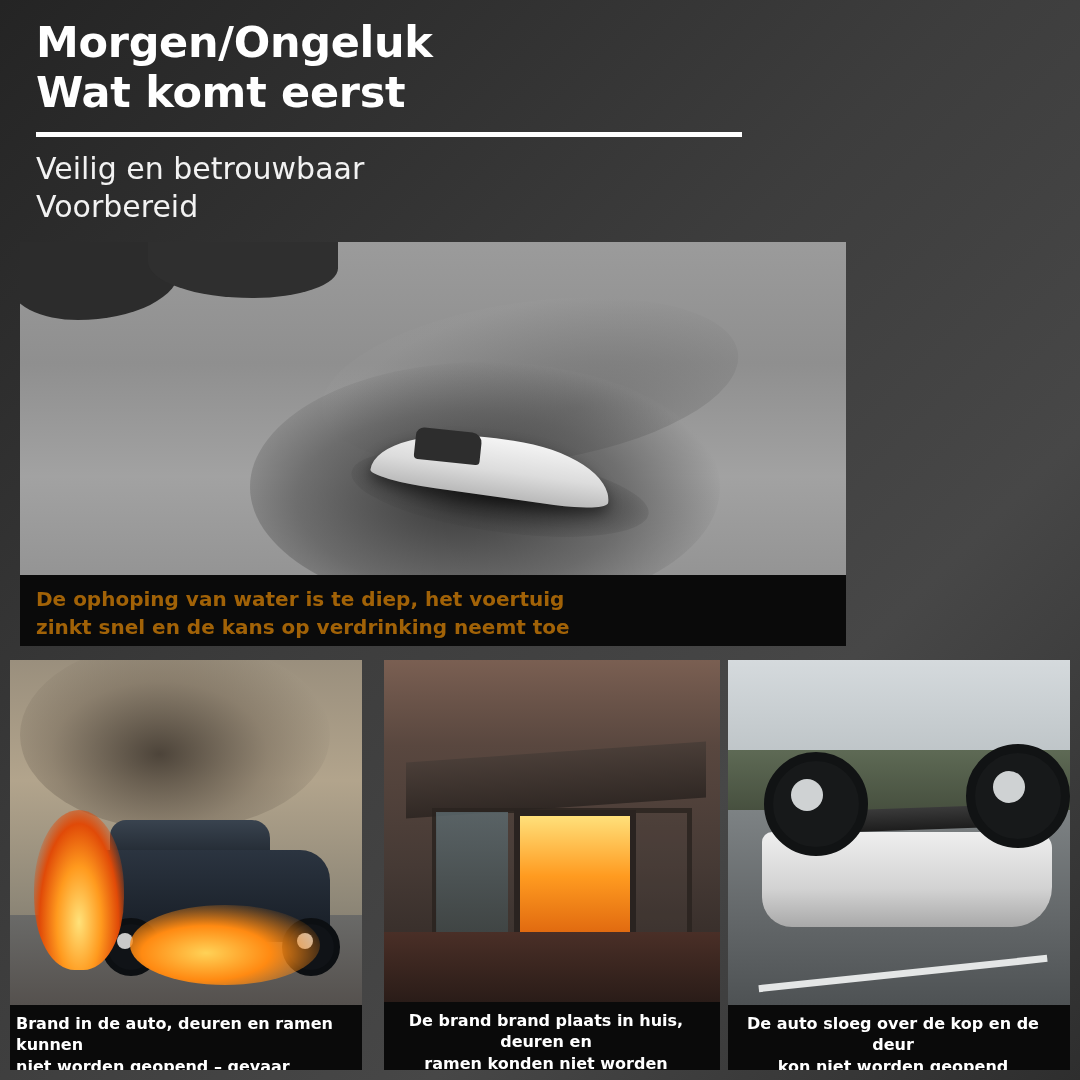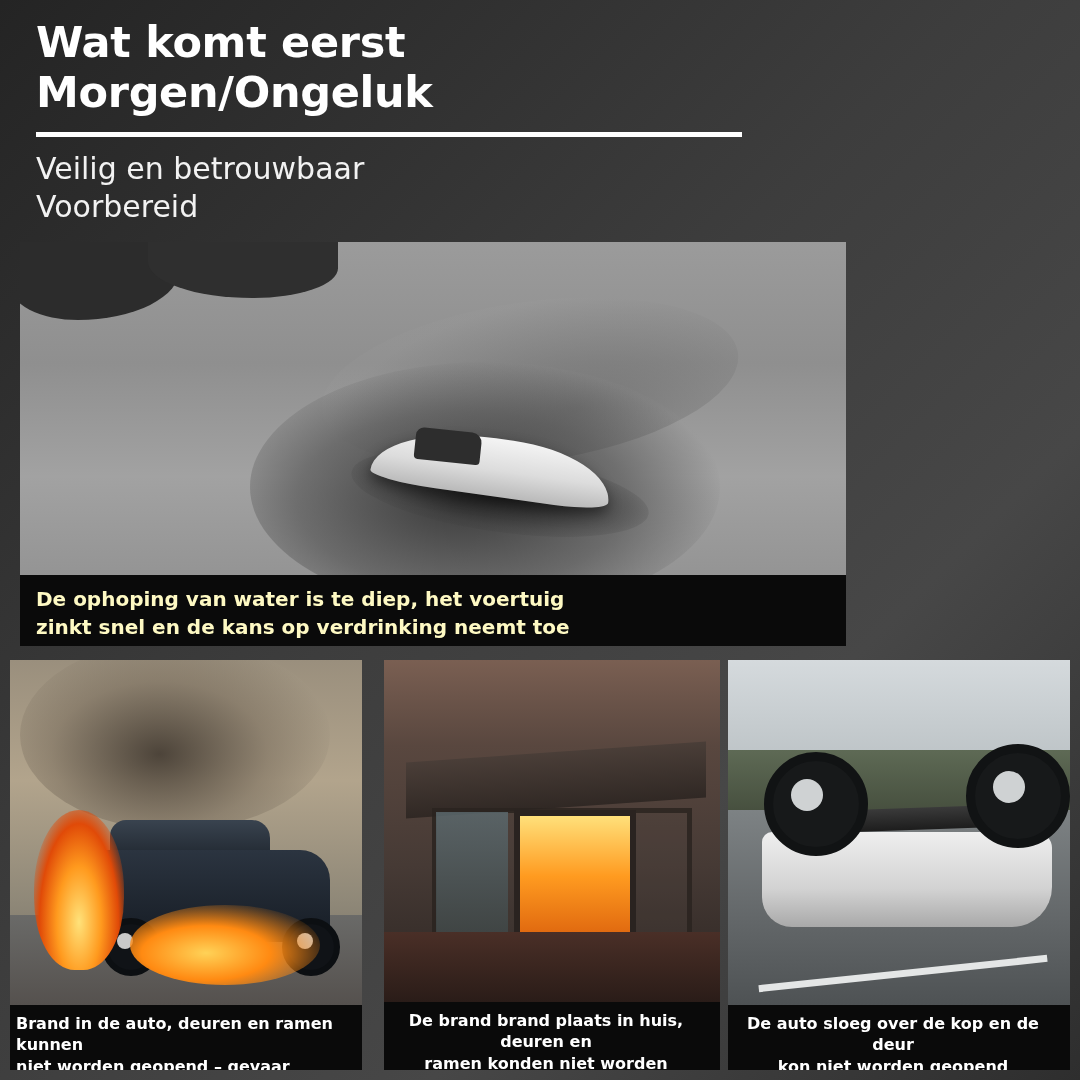--- a/index.html
+++ b/index.html
@@ -118,21 +118,21 @@
     border-radius: 50%;
     transform: rotate(8deg);
   }
   .hero-caption {
     position: absolute;
     left: 20px;
     top: 575px;
     width: 826px;
     height: 71px;
     background: #0a0a0a;
-    color: #fef9c3;
+    color: #a16207;
     font-size: 20px;
     font-weight: bold;
     line-height: 1.38;
     padding: 11px 0 16px 16px;
     box-sizing: border-box;
     white-space: pre-line;
   }
   
   .row {
     position: absolute;
@@ -286,22 +286,22 @@
   .cell-a .cell-caption { top: 345px; height: 65px; text-align: left; padding-left: 6px; }
   .cell-b .cell-caption { top: 342px; height: 68px; }
   .cell-c .cell-caption { top: 345px; height: 65px; }
 </style>
 </head>
 <body>
 
 <div class="poster">
 
   <div class="header">
+    <div class="title-line">Morgen/Ongeluk</div>
     <div class="title-line">Wat komt eerst</div>
-    <div class="title-line">Morgen/Ongeluk</div>
     <div class="rule"></div>
     <div class="sub-line">Veilig en betrouwbaar</div>
     <div class="sub-line">Voorbereid</div>
   </div>
 
   <div class="hero">
     <div class="hero-sky"></div>
     <div class="hero-dark1"></div>
     <div class="hero-dark2"></div>
     <div class="hero-swirl2"></div>

